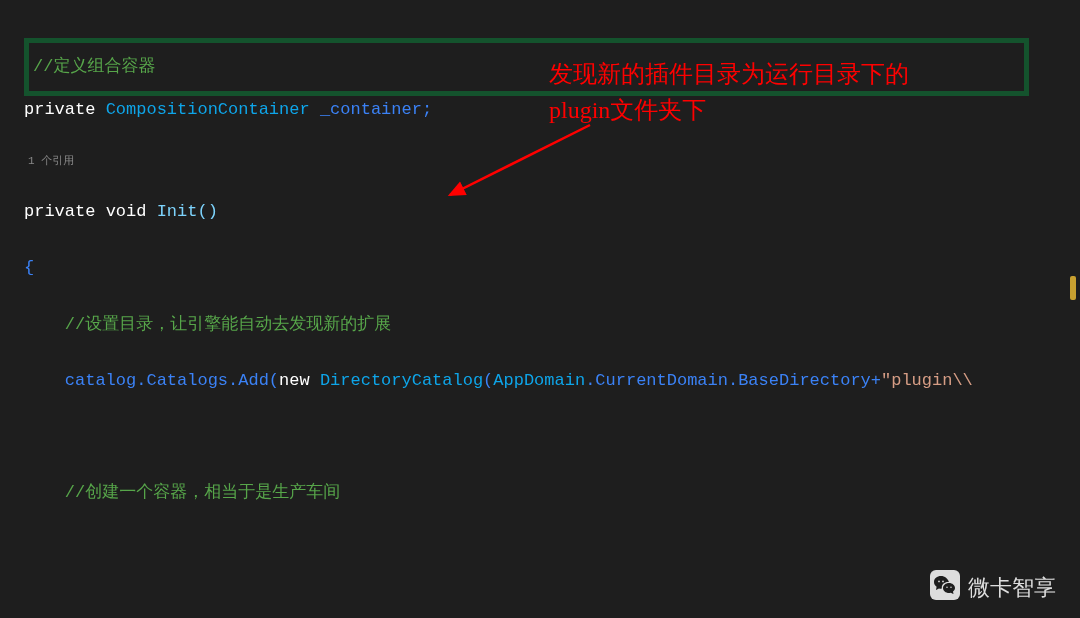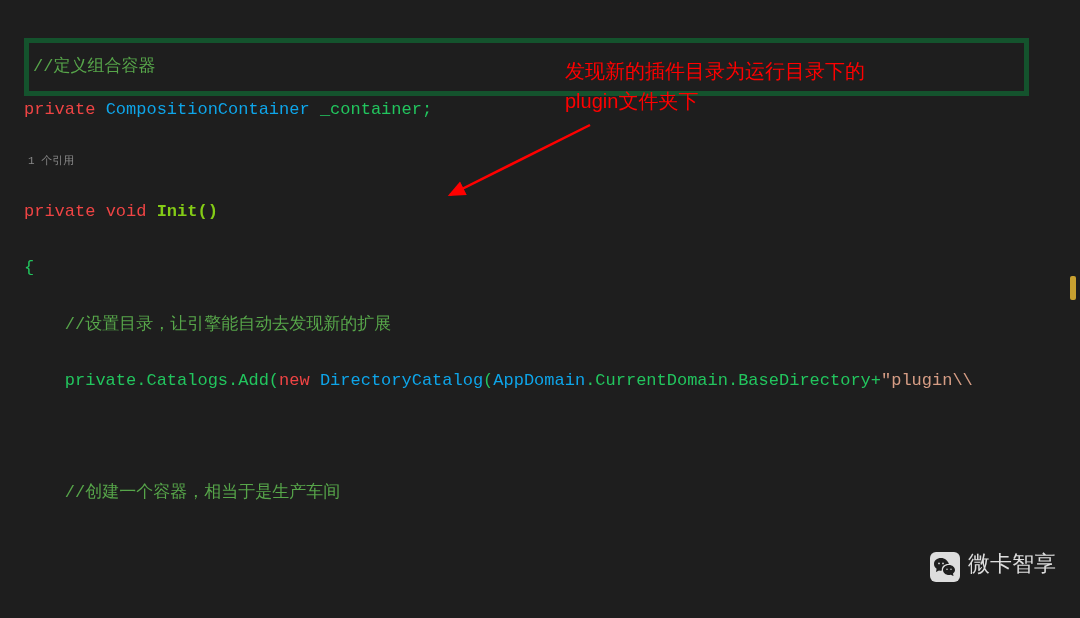--- a/index.html
+++ b/index.html
@@ -13,58 +13,58 @@
       width: 1080px;
       height: 618px;
       position: relative;
     }
     .editor {
       padding: 10px 0 10px 24px;
       white-space: pre;
       position: relative;
     }
     .comment { color: #57a64a; }
-    .keyword { color: #ef4444; }
+    .keyword { color: #ffffff; }
     .type { color: #0ea5e9; }
-    .method-name { color: #84cc16; font-weight: bold; }
-    .plain { color: #22c55e; }
+    .method-name { color: #7dd3fc; }
+    .plain { color: #3b82f6; }
     .string { color: #d69d85; }
     .codelens {
       color: #888888;
       font-size: 11px;
       padding-left: 4px;
     }
     .highlight-box {
       border: 5px solid #14532d;
       display: inline-block;
       padding: 10px 4px;
       width: 1005px;
     }
     .annotation {
       position: absolute;
       top: 56px;
-      left: 565px;
+      left: 549px;
       color: #ff0000;
-      font-family: Liberation Sans, sans-serif;
-      font-size: 20px;
+      font-family: Liberation Serif, serif;
+      font-size: 24px;
       line-height: 1.5;
       pointer-events: none;
     }
     .arrow-svg {
       position: absolute;
       top: 120px;
       left: 440px;
       pointer-events: none;
     }
     .watermark {
       position: absolute;
-      bottom: 36px;
+      bottom: 12px;
       right: 24px;
       display: flex;
-      align-items: flex-end;
+      align-items: flex-start;
       gap: 8px;
       color: #e8e8e8;
       font-family: "Microsoft YaHei", sans-serif;
       font-size: 22px;
       opacity: 0.95;
     }
     .wm-icon {
       width: 30px;
       height: 30px;
       background: #e8e8e8;
@@ -89,21 +89,21 @@
 </head>
 <body>
 
 <div class="editor">
 <div class="highlight-box"><span class="comment">//定义组合容器</span></div>
 <div><span class="keyword">private</span> <span class="type">CompositionContainer</span> <span class="plain">_container;</span></div>
 <div class="codelens">1 个引用</div>
 <div><span class="keyword">private</span> <span class="keyword">void</span> <span class="method-name">Init()</span></div>
 <div><span class="plain">{</span></div>
 <div>    <span class="comment">//设置目录，让引擎能自动去发现新的扩展</span></div>
-<div>    <span class="plain">private.Catalogs.Add(</span><span class="keyword">new</span> <span class="type">DirectoryCatalog</span><span class="plain">(</span><span class="type">AppDomain</span><span class="plain">.CurrentDomain.BaseDirectory+</span><span class="string">"plugin\\</span></div>
+<div>    <span class="plain">catalog.Catalogs.Add(</span><span class="keyword">new</span> <span class="type">DirectoryCatalog</span><span class="plain">(</span><span class="type">AppDomain</span><span class="plain">.CurrentDomain.BaseDirectory+</span><span class="string">"plugin\\</span></div>
 <div>&nbsp;</div>
 <div>    <span class="comment">//创建一个容器，相当于是生产车间</span></div>
 
 
 
 
 
 
 
 

